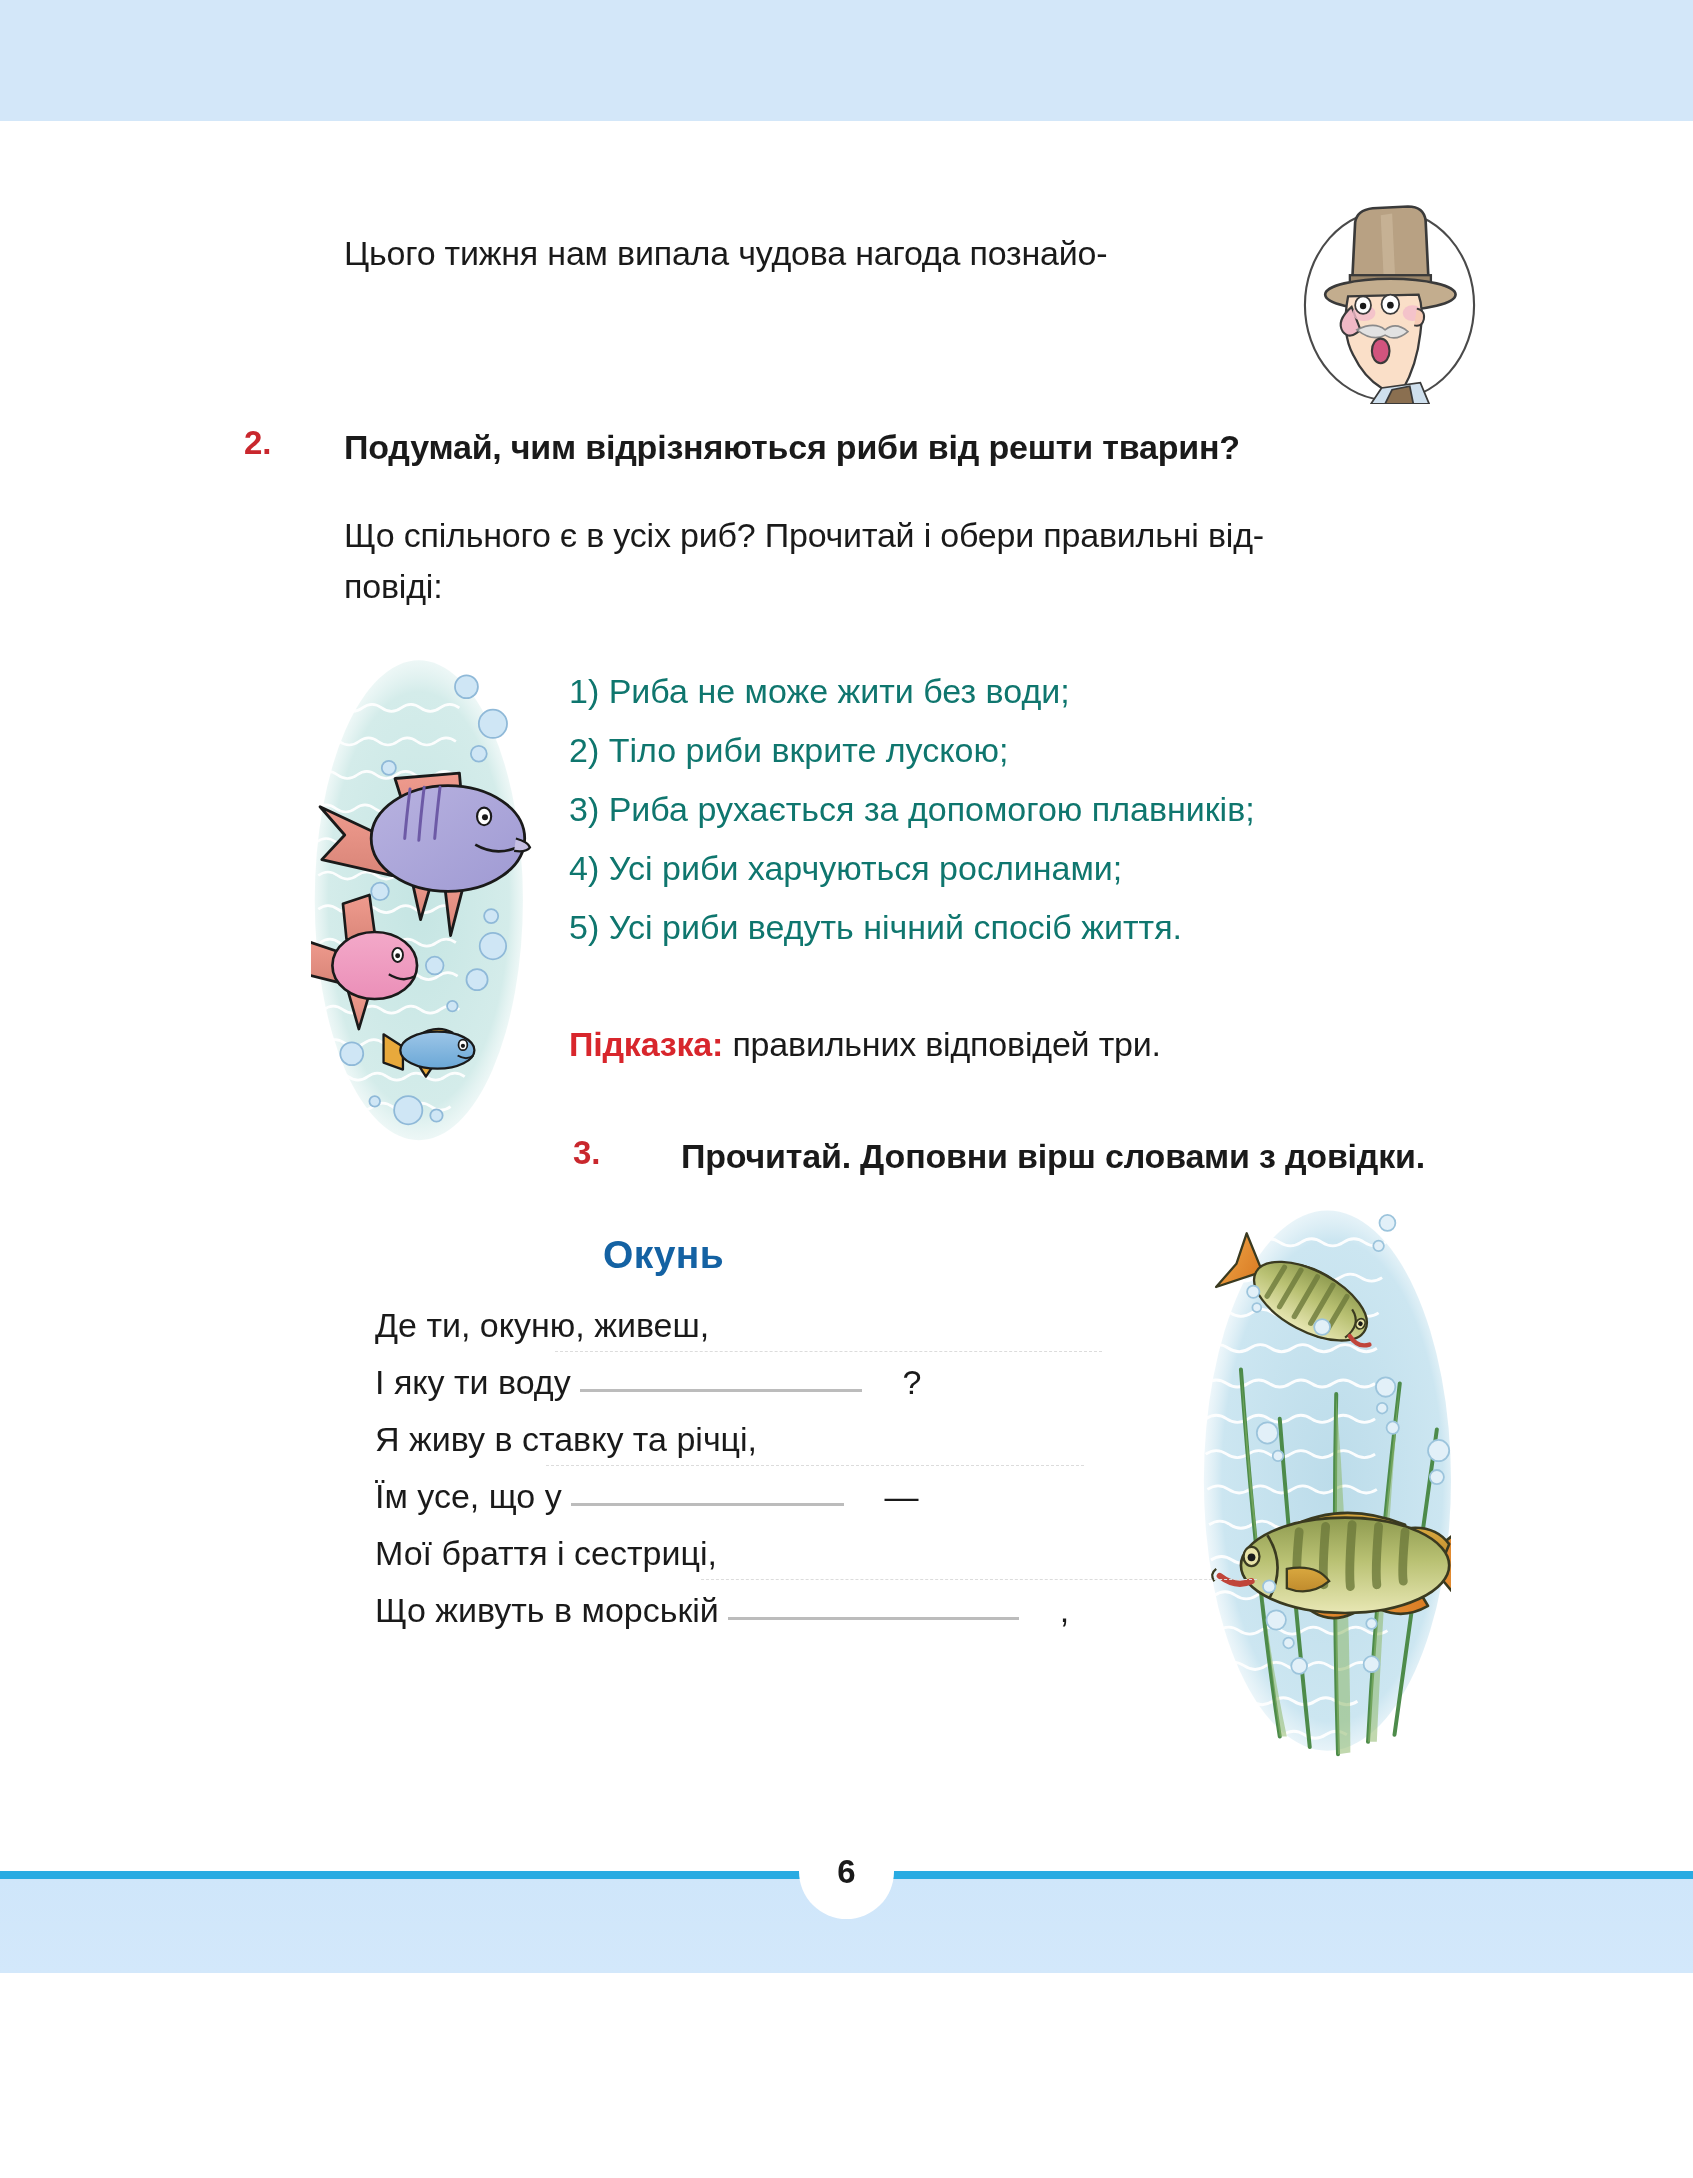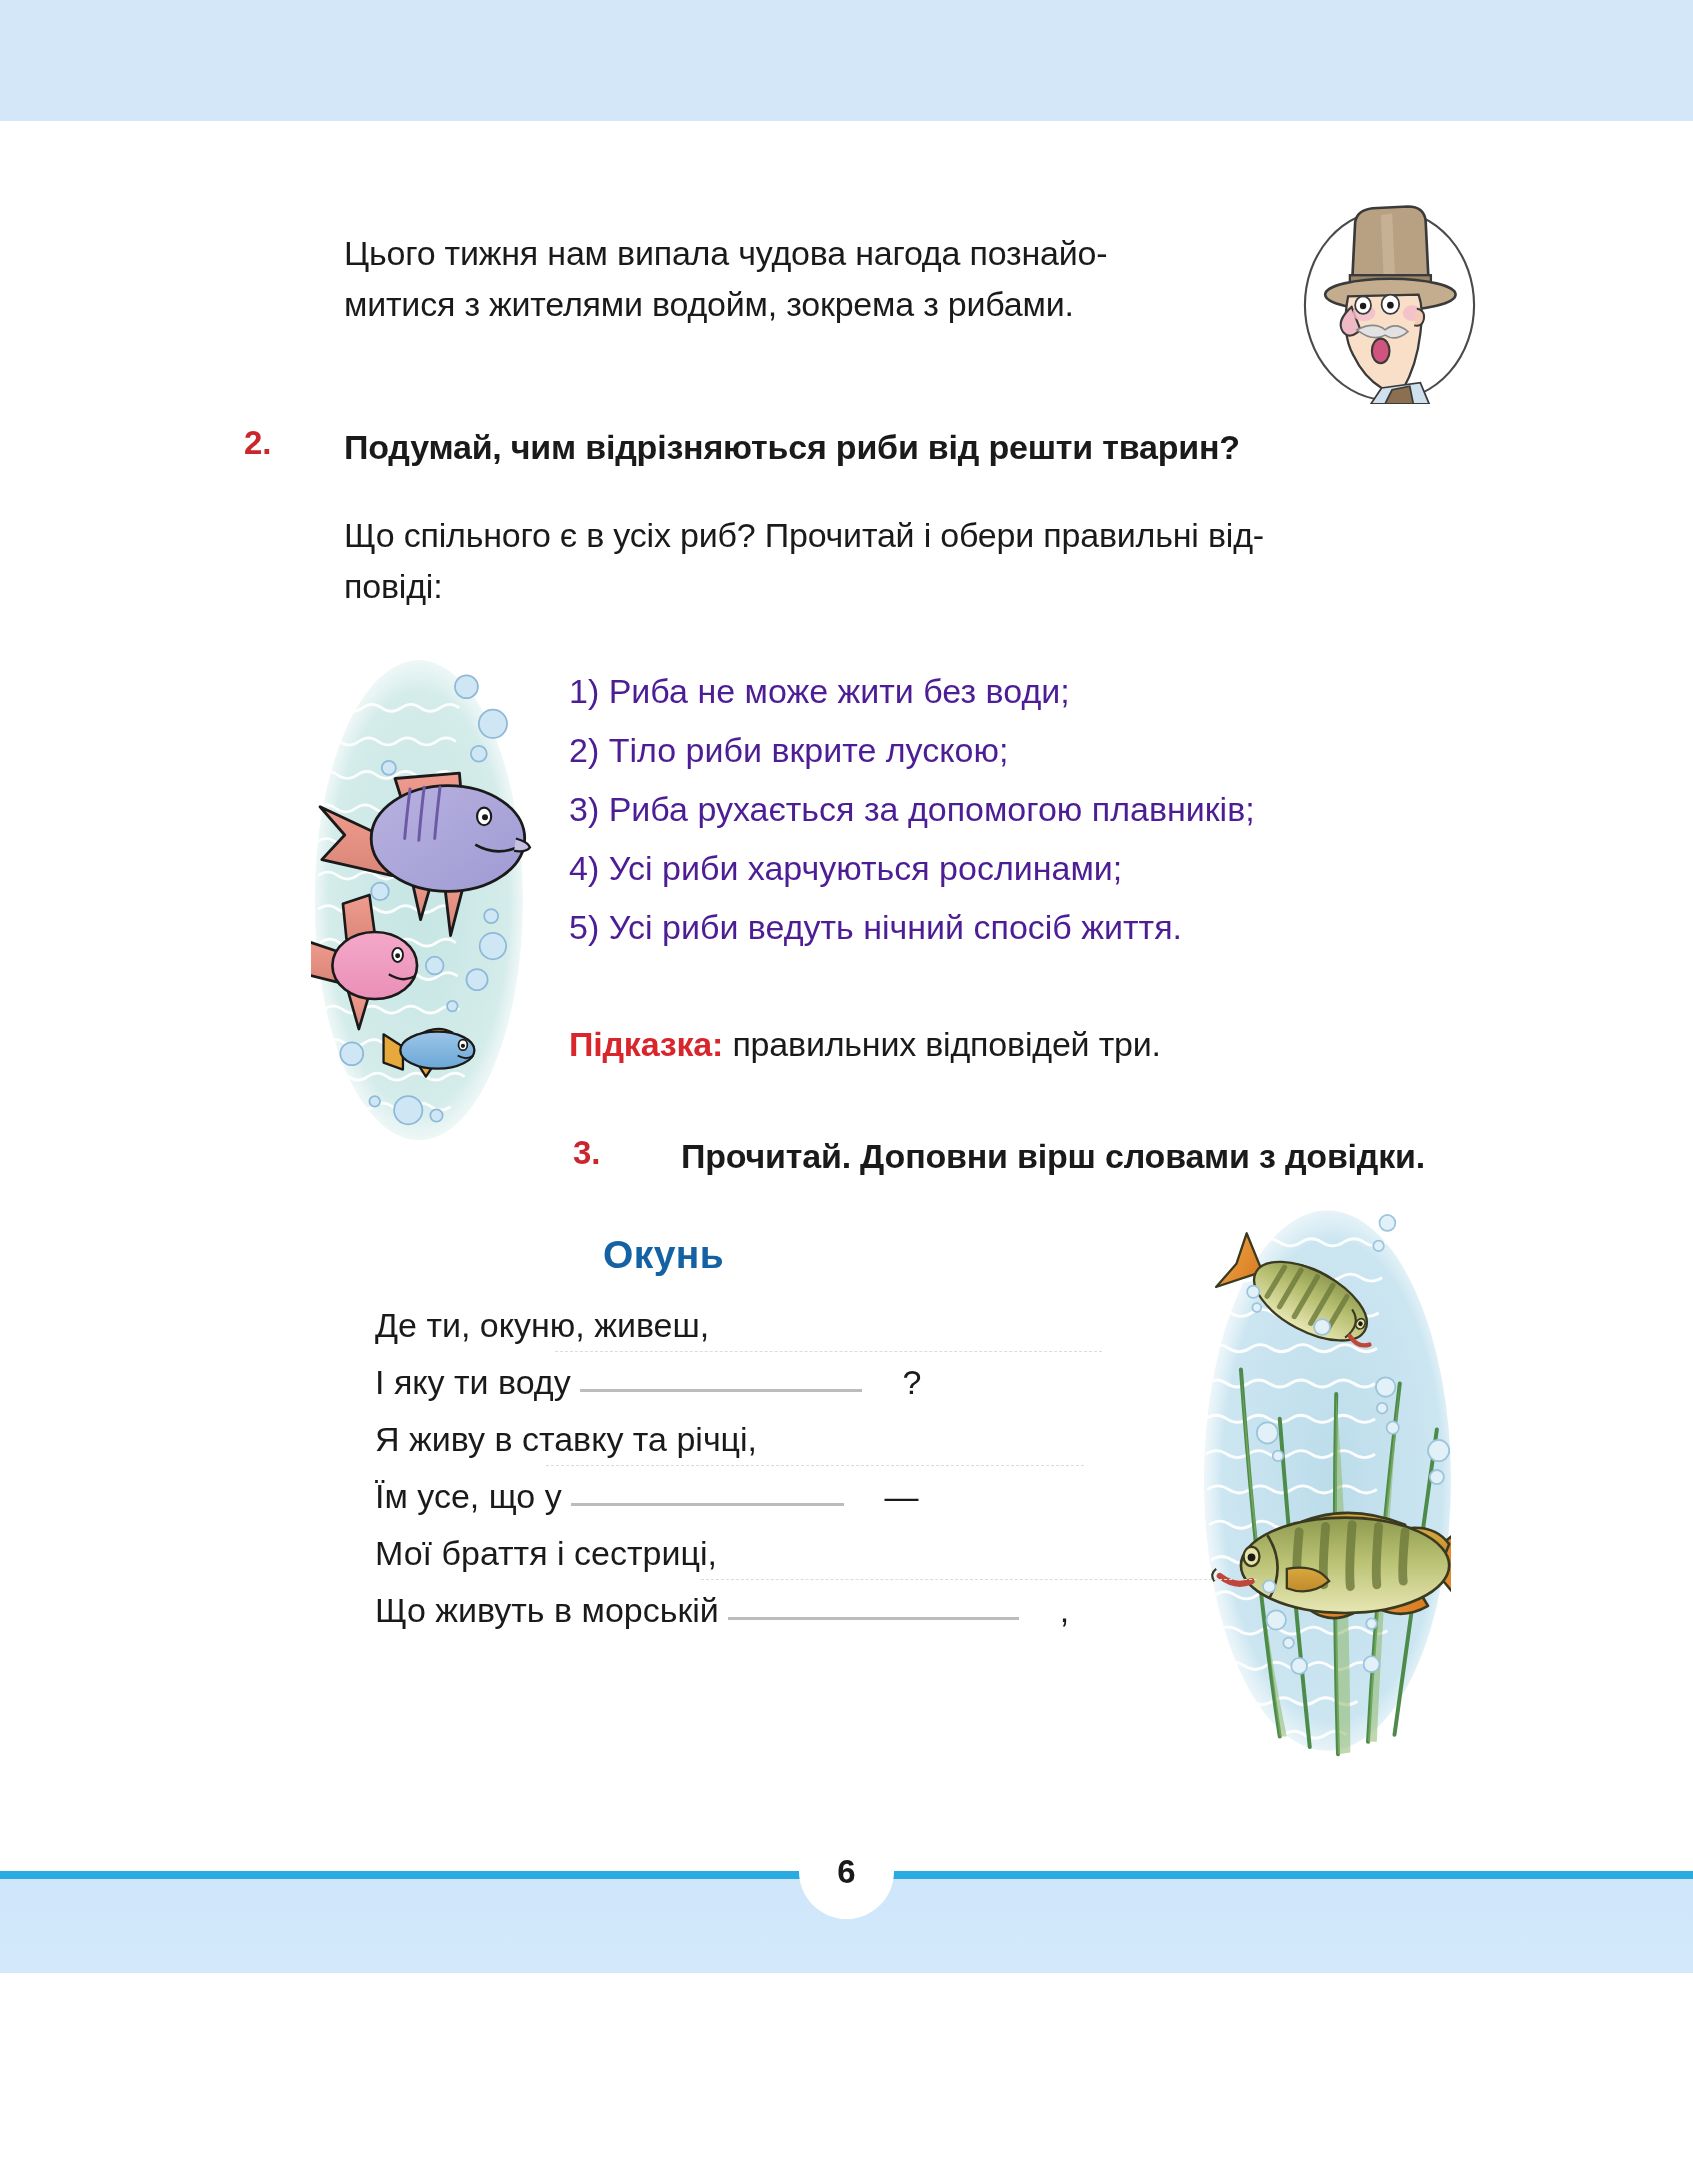--- a/index.html
+++ b/index.html
@@ -95,21 +95,21 @@
 
   
   #answers {
     position: absolute;
     left: 569px; top: 662px;
     width: 882px;
   }
   #answers .ans {
     font-size: 34px;
     line-height: 59px;
-    color: #4c1d95;
+    color: #0f766e;
     white-space: nowrap;
   }
 
   
   #hint {
     left: 569px; top: 1019px;
     width: 882px;
     white-space: nowrap;
   }
   #hint .hint-label {
@@ -174,21 +174,20 @@
 </style>
 </head>
 <body>
 
 <div id="page">
 
   <div class="top-band"></div>
 
   <div id="intro" class="body-text">
     <div>Цього тижня нам випала чудова нагода познайо-</div>
-    <div>митися з жителями водойм, зокрема з рибами.</div>
   </div>
 
   <div class="illus" style="left:1297px; top:201px; width:185px; height:203px;">
     <svg width="185" height="203" viewBox="0 0 210 230">
       <ellipse cx="105" cy="118" rx="96" ry="108" fill="#ffffff" stroke="#4a4a4a" stroke-width="2.4"></ellipse>
 
       <path d="M62 104 L66 24 Q68 10 86 8 L126 6 Q144 6 146 22 L150 104 Z" fill="#b8a183" stroke="#3a3a3a" stroke-width="3"></path>
       <path d="M95 16 L99 100 L112 100 L108 14 Z" fill="#c8b498" opacity="0.85"></path>
 
       <rect x="60" y="84" width="92" height="18" fill="#9a8569" stroke="#3a3a3a" stroke-width="2.6"></rect>

